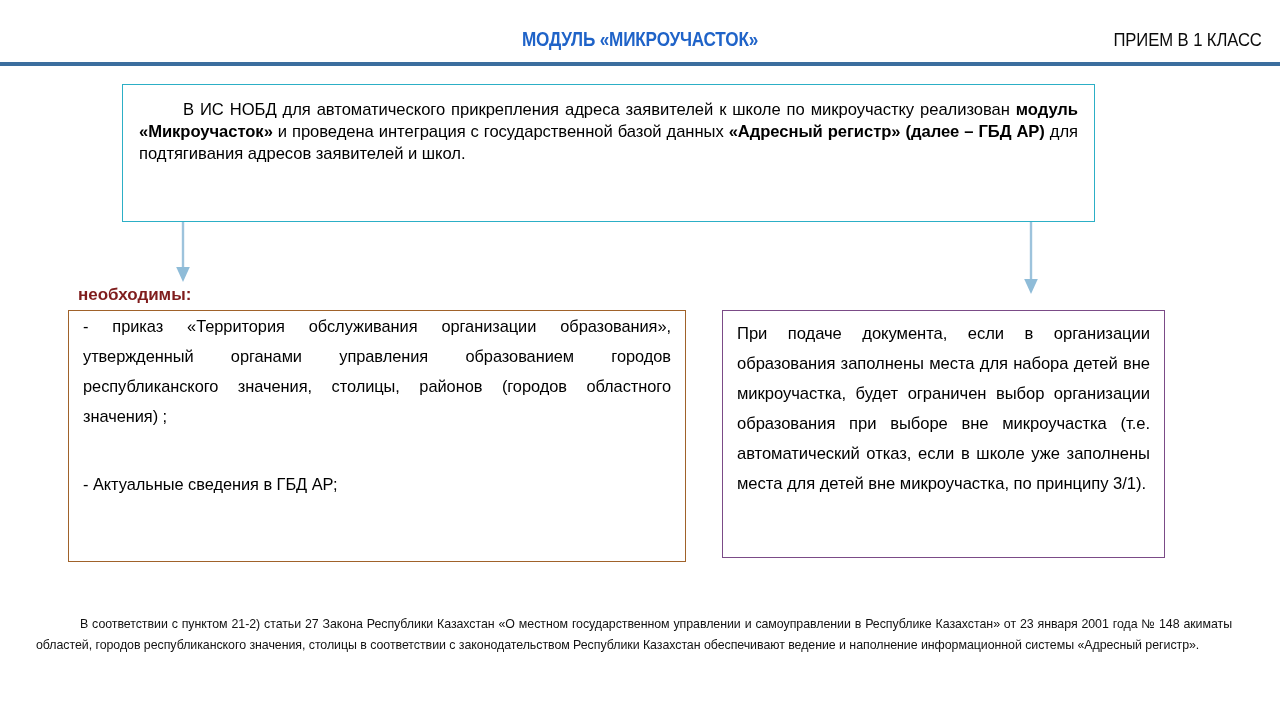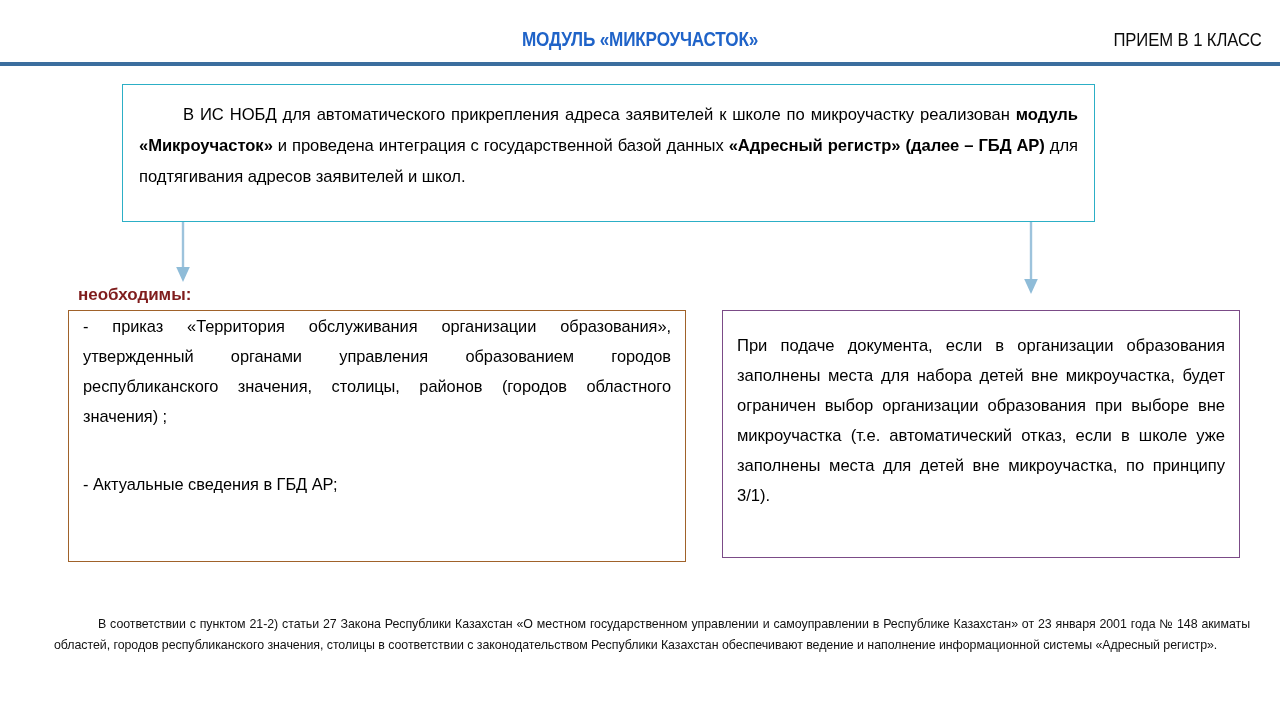--- a/index.html
+++ b/index.html
@@ -84,29 +84,29 @@
     left: 68px;
     top: 310px;
     width: 618px;
     height: 252px;
     border: 1.6px solid #A0622A;
     padding: 0 14px 10px 14px;
   }
   .box-right {
     left: 722px;
     top: 310px;
-    width: 518px;
+    width: 443px;
     height: 248px;
     border: 1.6px solid #7B4B87;
-    padding: 20px 14px 10px 14px;
+    padding: 8px 14px 10px 14px;
   }
 
   .para {
     font-size: 16.6px;
-    line-height: 31px;
+    line-height: 22px;
     text-align: justify;
     text-align-last: left;
     color: #000000;
     margin: 0;
     letter-spacing: -0.05px;
   }
   .para.first {
     text-indent: 44px;
   }
   .para b {
@@ -143,21 +143,21 @@
   }
 
   
   .arrow {
     position: absolute;
   }
 
   
   .footer {
     position: absolute;
-    left: 54px;
+    left: 36px;
     top: 614px;
     width: 1196px;
     font-size: 12.4px;
     line-height: 21px;
     text-align: justify;
     text-align-last: left;
     color: #111111;
     text-indent: 44px;
     letter-spacing: -0.05px;
   }

